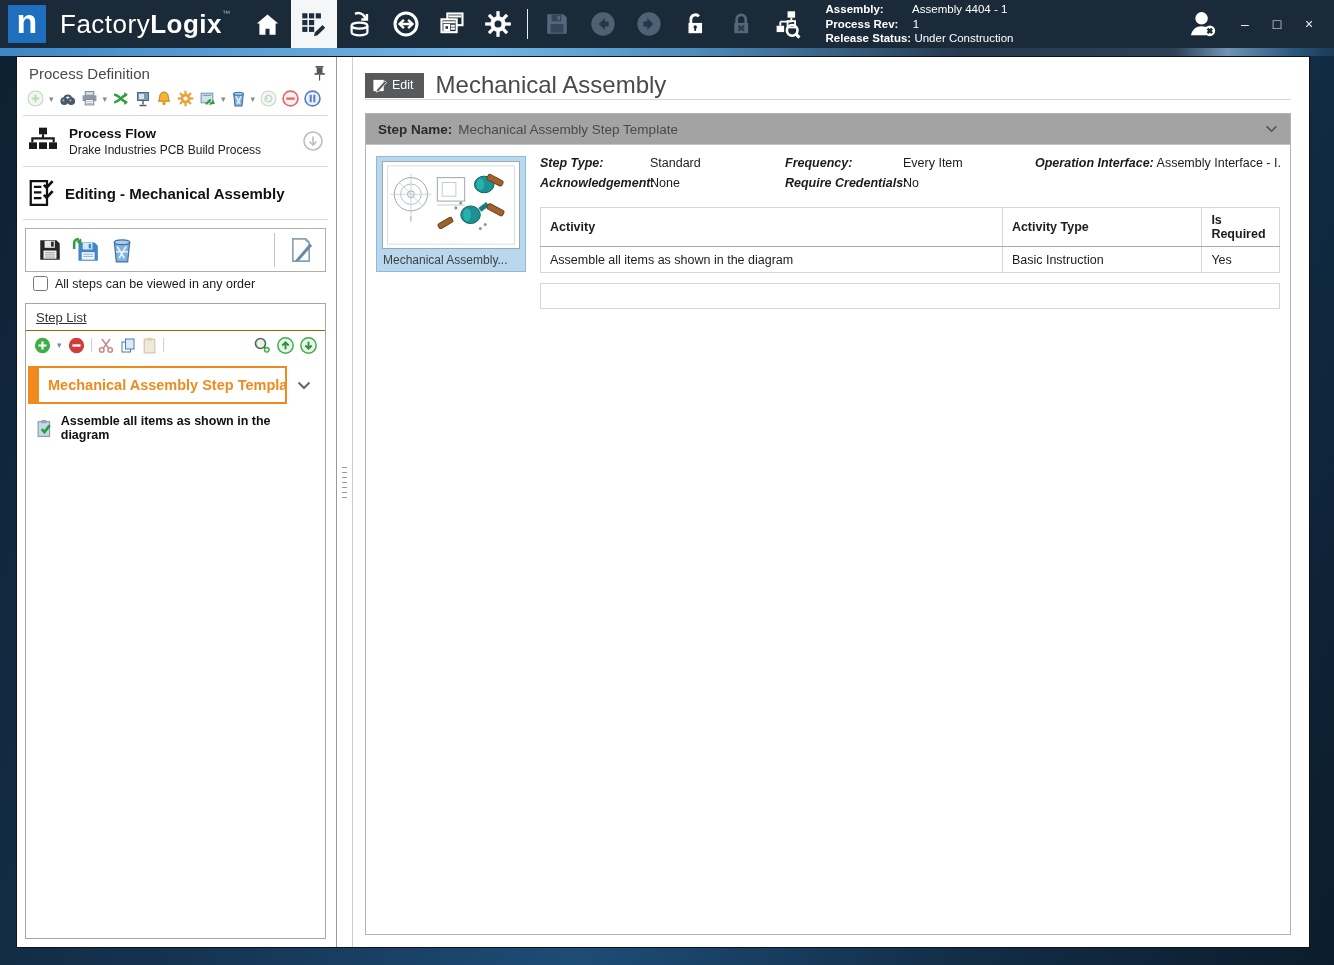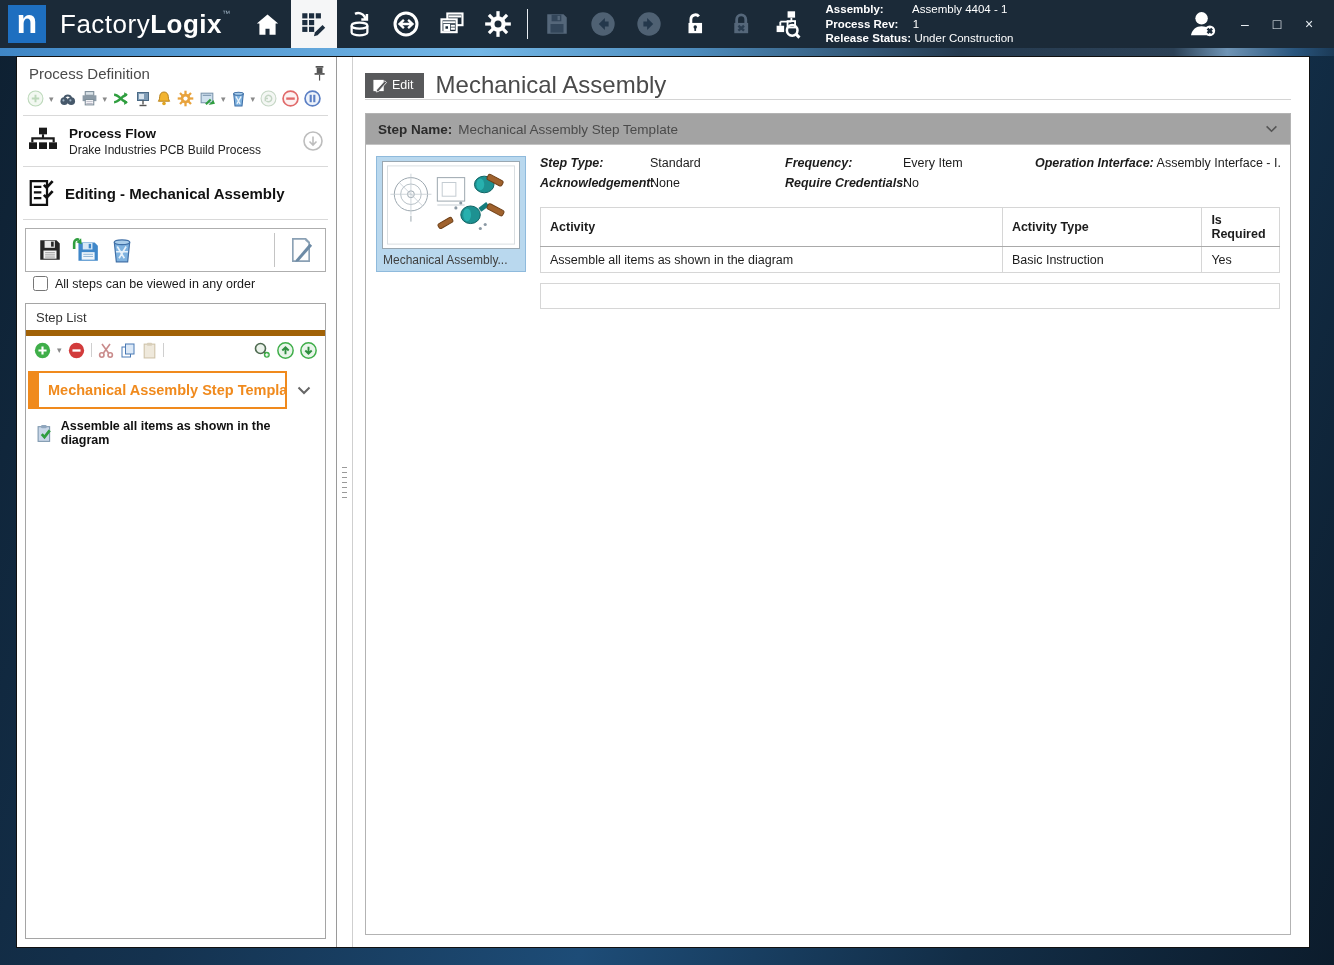--- a/index.html
+++ b/index.html
@@ -44,21 +44,21 @@
   .pf-title { font-size:13.5px; font-weight:bold; color:#111; }
   .pf-sub { font-size:12px; color:#222; margin-top:2px; }
   .edit-row { display:flex; align-items:center; padding:9px 4px; }
   .edit-row .lbl { margin-left:8px; font-size:15px; font-weight:bold; color:#111; }
   .btn-box { border:1px solid #aeaeae; display:flex; align-items:center; padding:4px 6px; margin:6px 2px 0 2px; height:44px; }
   .sb-btn { width:36px; height:34px; display:flex; align-items:center; justify-content:center; cursor:pointer; border:1px solid transparent; }
   .btn-box .vsep { width:1px; align-self:stretch; background:#c4c4c4; margin:0 8px 0 auto; }
   .chk-row { display:flex; align-items:flex-end; gap:7px; margin:4px 0 10px 10px; font-size:12.5px; color:#1a1a1a; }
   .chk-row input { width:15px; height:15px; }
   .steplist { border:1px solid #a5a5a5; flex:1; margin:2px 2px 0 2px; display:flex; flex-direction:column; min-height:0; }
-  .sl-title { font-size:13px; color:#333; padding:6px 10px 5px 10px; border-bottom:6px solid #a16207; }
+  .sl-title { font-size:13px; color:#333; padding:6px 10px 5px 10px; border-bottom:1px solid #a16207;text-decoration:underline; }
   .sl-toolbar { display:flex; align-items:center; gap:6px; padding:5px 8px 6px 8px; }
   .sl-toolbar .vsep { width:1px; height:14px; background:#cfcfcf; }
   .sl-toolbar .push { margin-left:auto; }
   .sel-step { display:flex; align-items:center; margin:6px 4px 0 2px; }
   .sel-bar { width:9px; align-self:stretch; background:#f08a1d; }
   .sel-box { flex:1; border:2px solid #f08a1d; padding:8px 2px 8px 9px; overflow:hidden; }
   .sel-txt { font-size:14.5px; font-weight:bold; color:#f08a1d; white-space:nowrap; }
   .sel-chev { width:34px; display:flex; justify-content:center; cursor:pointer; }
   .act-line { display:flex; align-items:center; gap:8px; margin:10px 6px 0 10px; }
   .act-line .t { font-size:12.5px; font-weight:bold; color:#111; }

